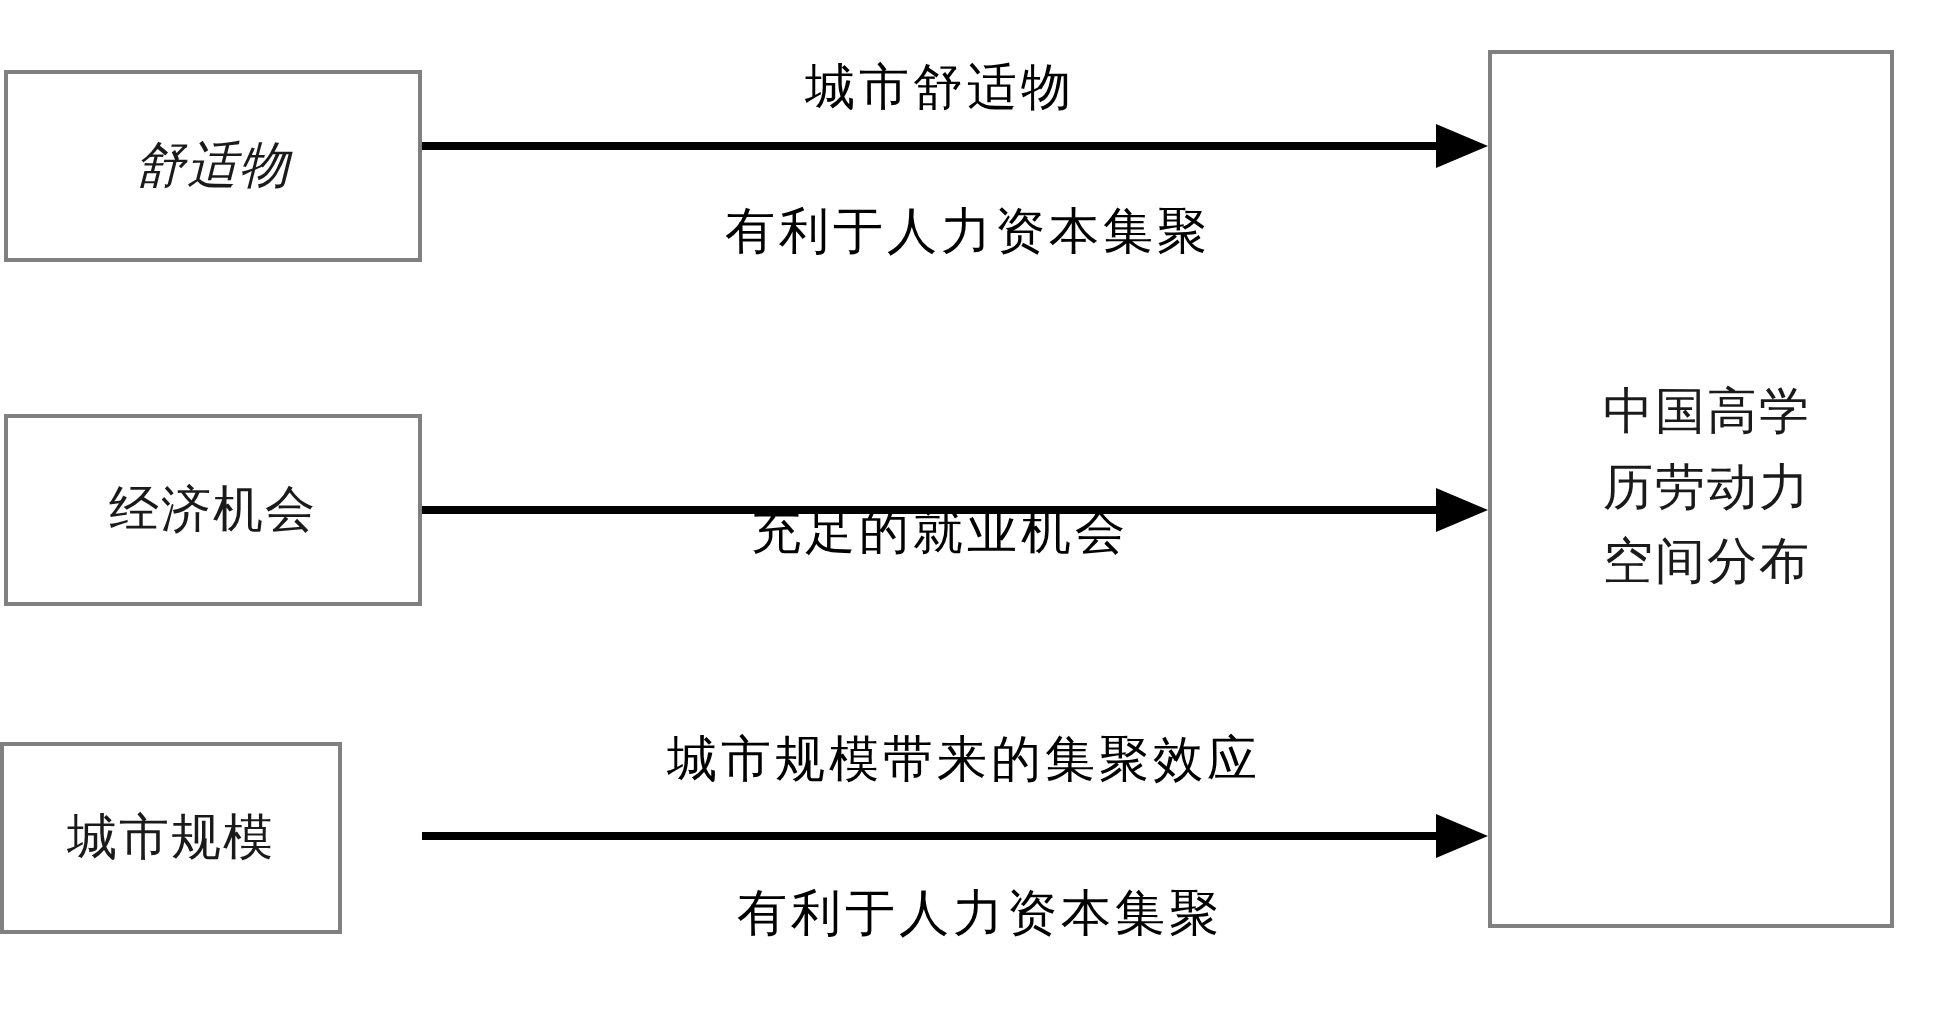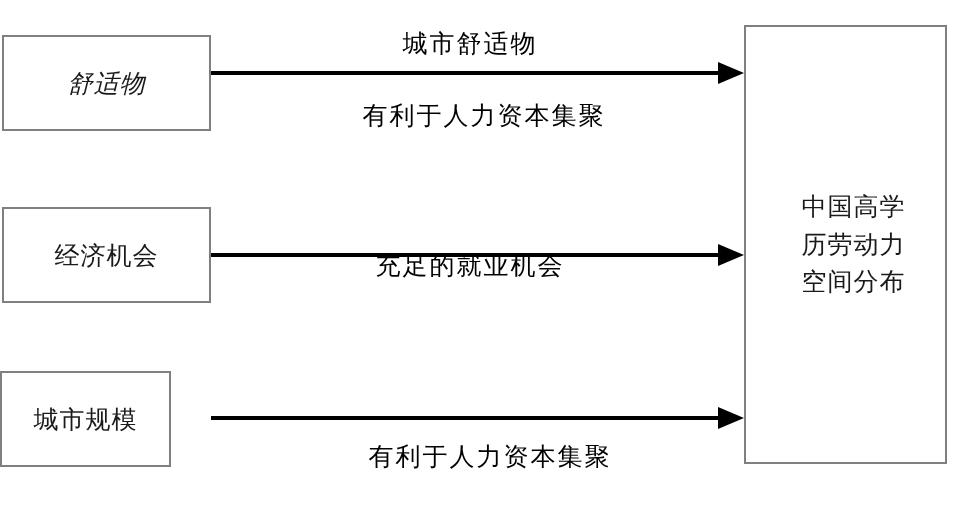--- a/index.html
+++ b/index.html
@@ -121,15 +121,16 @@
   <div class="arrow arrow-2">
     <div class="shaft" style="width: 507px;"></div>
     <div class="head" style="left: 507px;"></div>
   </div>
   <div class="edge-label lbl-2a">充足的就业机会</div>
 
   <div class="arrow arrow-3">
     <div class="shaft" style="width: 507px;"></div>
     <div class="head" style="left: 507px;"></div>
   </div>
+  <div class="edge-label lbl-3a">城市规模带来的集聚效应</div>
   <div class="edge-label lbl-3b">有利于人力资本集聚</div>
 
 </div>
 
 </body></html>

